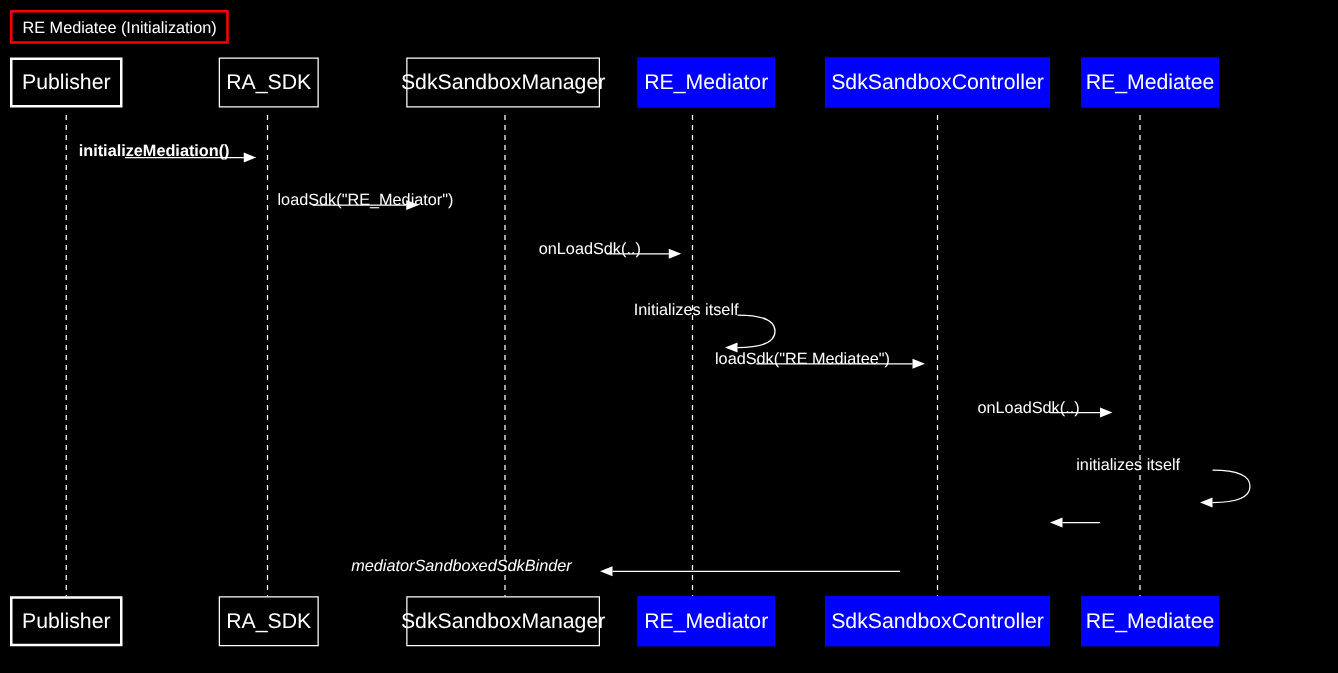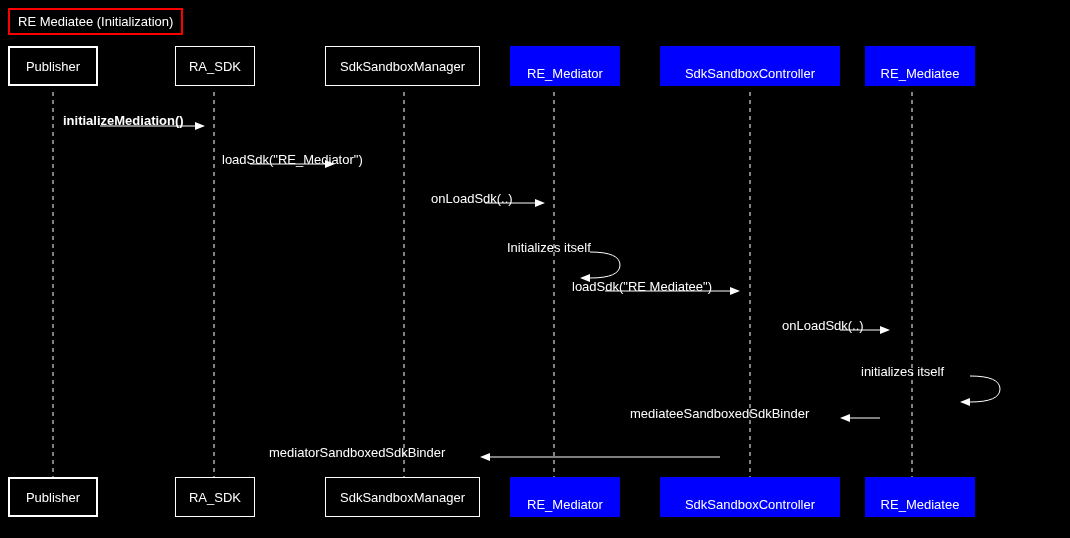--- a/index.html
+++ b/index.html
@@ -24,33 +24,32 @@
       white-space: nowrap;
     }
     .box {
       position: absolute;
       border: 1px solid #fff;
       padding: 4px 8px;
       white-space: nowrap;
       display: flex;
       align-items: center;
       justify-content: center;
-      font-size: 13px;
+      font-size: 17px;
     }
     .box-white {
       background: #000;
       border: 1px solid #fff;
       color: #fff;
       text-align: center;
     }
     .box-blue {
       background: #00f;
       border: 1px solid #00f;
       color: #fff;
-      align-items: flex-end;
     }
     .box-publisher {
       background: #000;
       border: 2px solid #fff;
       color: #fff;
     }
     .title-box {
       position: absolute;
       border: 2px solid red;
       background: #000;
@@ -165,25 +164,22 @@
   </div>
 
   <div class="label" style="left: 782px; top: 318px;">
     <span>onLoadSdk(..)</span>
   </div>
 
   <div class="label" style="left: 861px; top: 364px;">
     <span>initializes itself</span>
   </div>
 
-  <div class="label" style="left: 630px; top: 406px;">
-    <span>mediateeSandboxedSdkBinder</span>
-  </div>
-
-  <div class="label" style="left: 269px; top: 445px;">
+
+  <div class="label" style="left: 281px; top: 445px; font-style: italic;">
     <span>mediatorSandboxedSdkBinder</span>
   </div>
 
   <div class="box box-publisher" style="left: 8px; top: 477px; width: 90px; height: 40px;">
     <span>Publisher</span>
   </div>
 
   <div class="box box-white" style="left: 175px; top: 477px; width: 80px; height: 40px;">
     <span>RA_SDK</span>
   </div>

